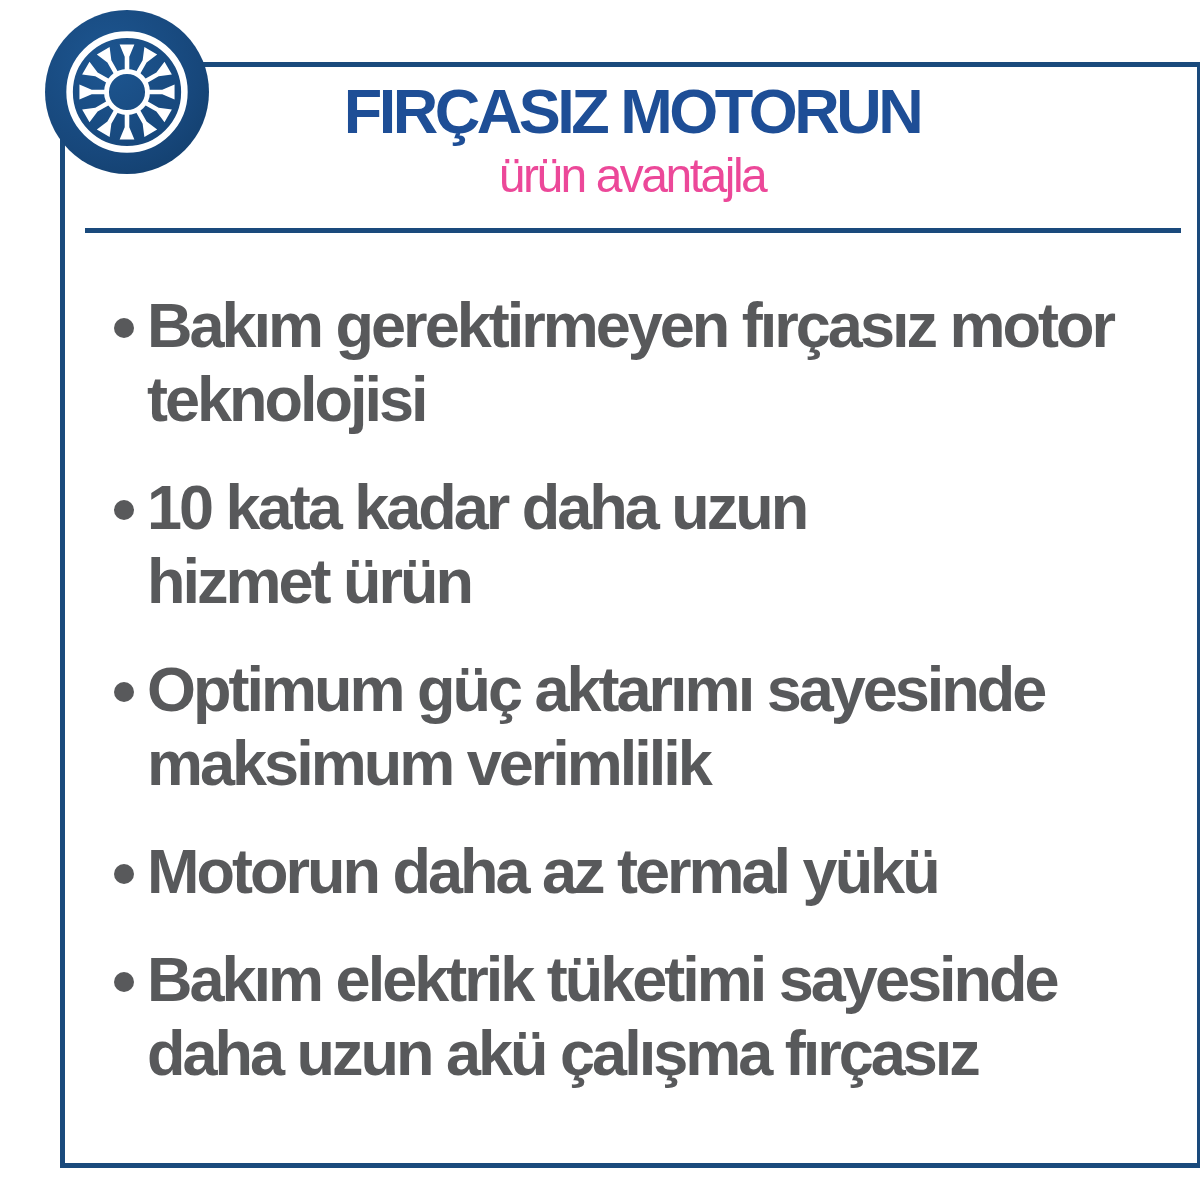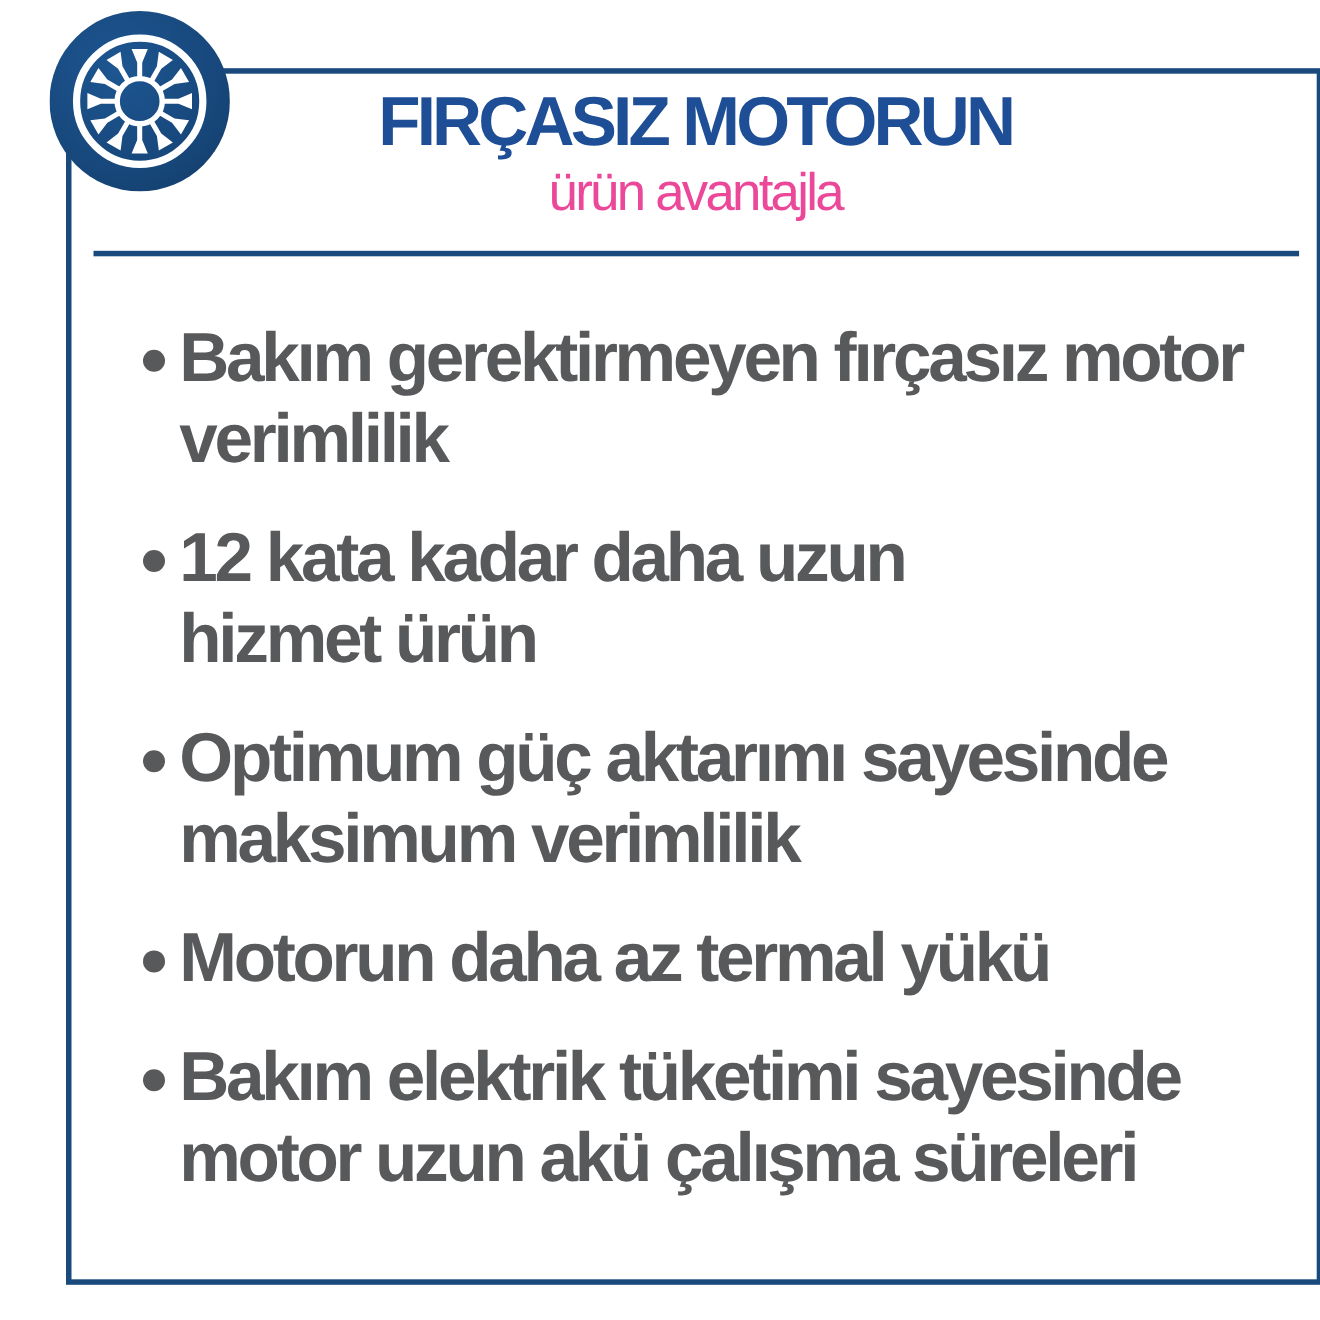--- a/index.html
+++ b/index.html
@@ -45,21 +45,21 @@
     color: #ec4899;
   }
   .divider {
     position: absolute;
     left: 53px; top: 228px;
     width: 1096px; height: 5px;
     background: #1a4a7c;
   }
   .bullets {
     position: absolute;
-    left: 98px; top: 288px; right: 35px;
+    left: 82px; top: 288px; right: 35px;
   }
   .bullet {
     display: flex;
     align-items: flex-start;
     margin-bottom: 34px;
   }
   .dot {
     flex: none;
     width: 20px; height: 20px;
     margin-top: 30px;
@@ -125,28 +125,28 @@
   </div>
 
   <div class="divider"></div>
 
   <div class="bullets">
 
     <div class="bullet">
       <span class="dot"></span>
       <div class="lines">
         <span>Bakım gerektirmeyen fırçasız motor</span>
-        <span>verimlilik</span>
+        <span>teknolojisi</span>
       </div>
     </div>
 
     <div class="bullet">
       <span class="dot"></span>
       <div class="lines">
-        <span>12 kata kadar daha uzun</span>
+        <span>10 kata kadar daha uzun</span>
         <span>hizmet ürün</span>
       </div>
     </div>
 
     <div class="bullet">
       <span class="dot"></span>
       <div class="lines">
         <span>Optimum güç aktarımı sayesinde</span>
         <span>maksimum verimlilik</span>
       </div>
@@ -157,18 +157,18 @@
       <div class="lines">
         <span>Motorun daha az termal yükü</span>
 
       </div>
     </div>
 
     <div class="bullet">
       <span class="dot"></span>
       <div class="lines">
         <span>Bakım elektrik tüketimi sayesinde</span>
-        <span>motor uzun akü çalışma süreleri</span>
+        <span>daha uzun akü çalışma fırçasız</span>
       </div>
     </div>
 
   </div>
 </div>
 
 </body></html>

